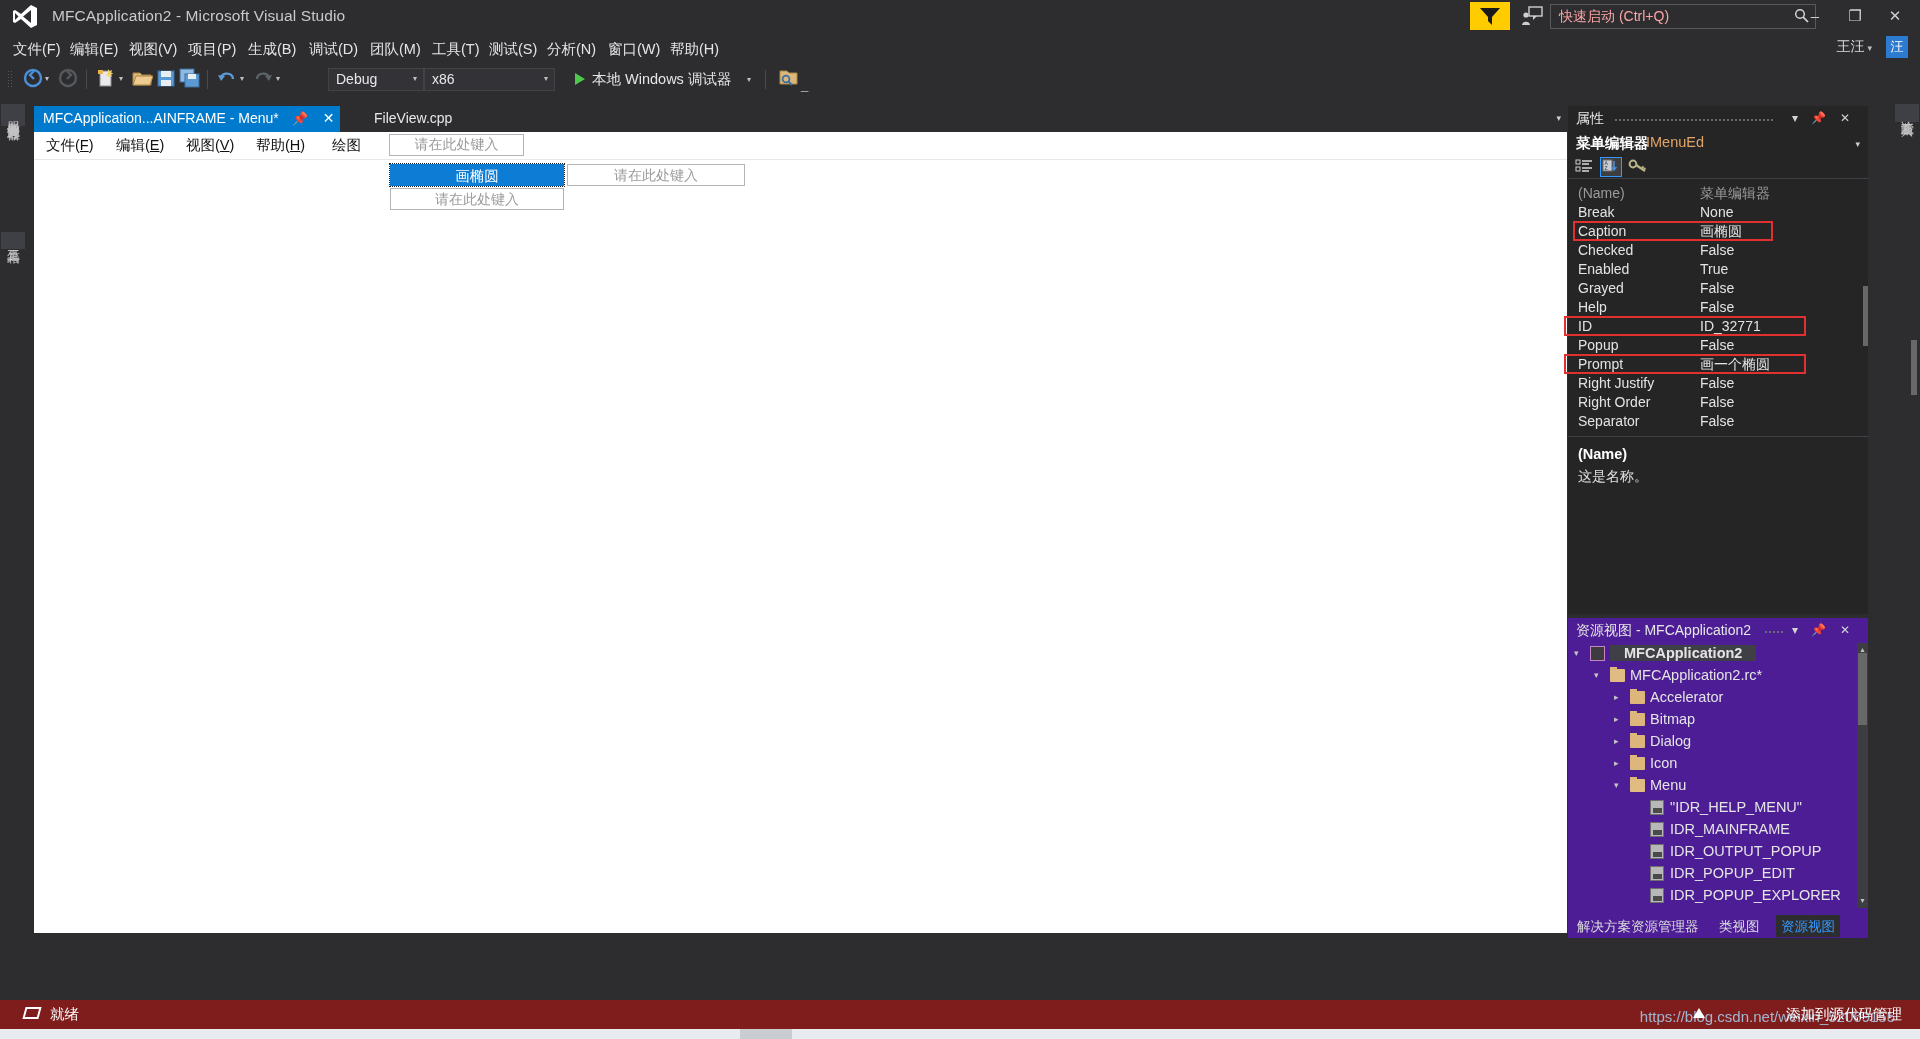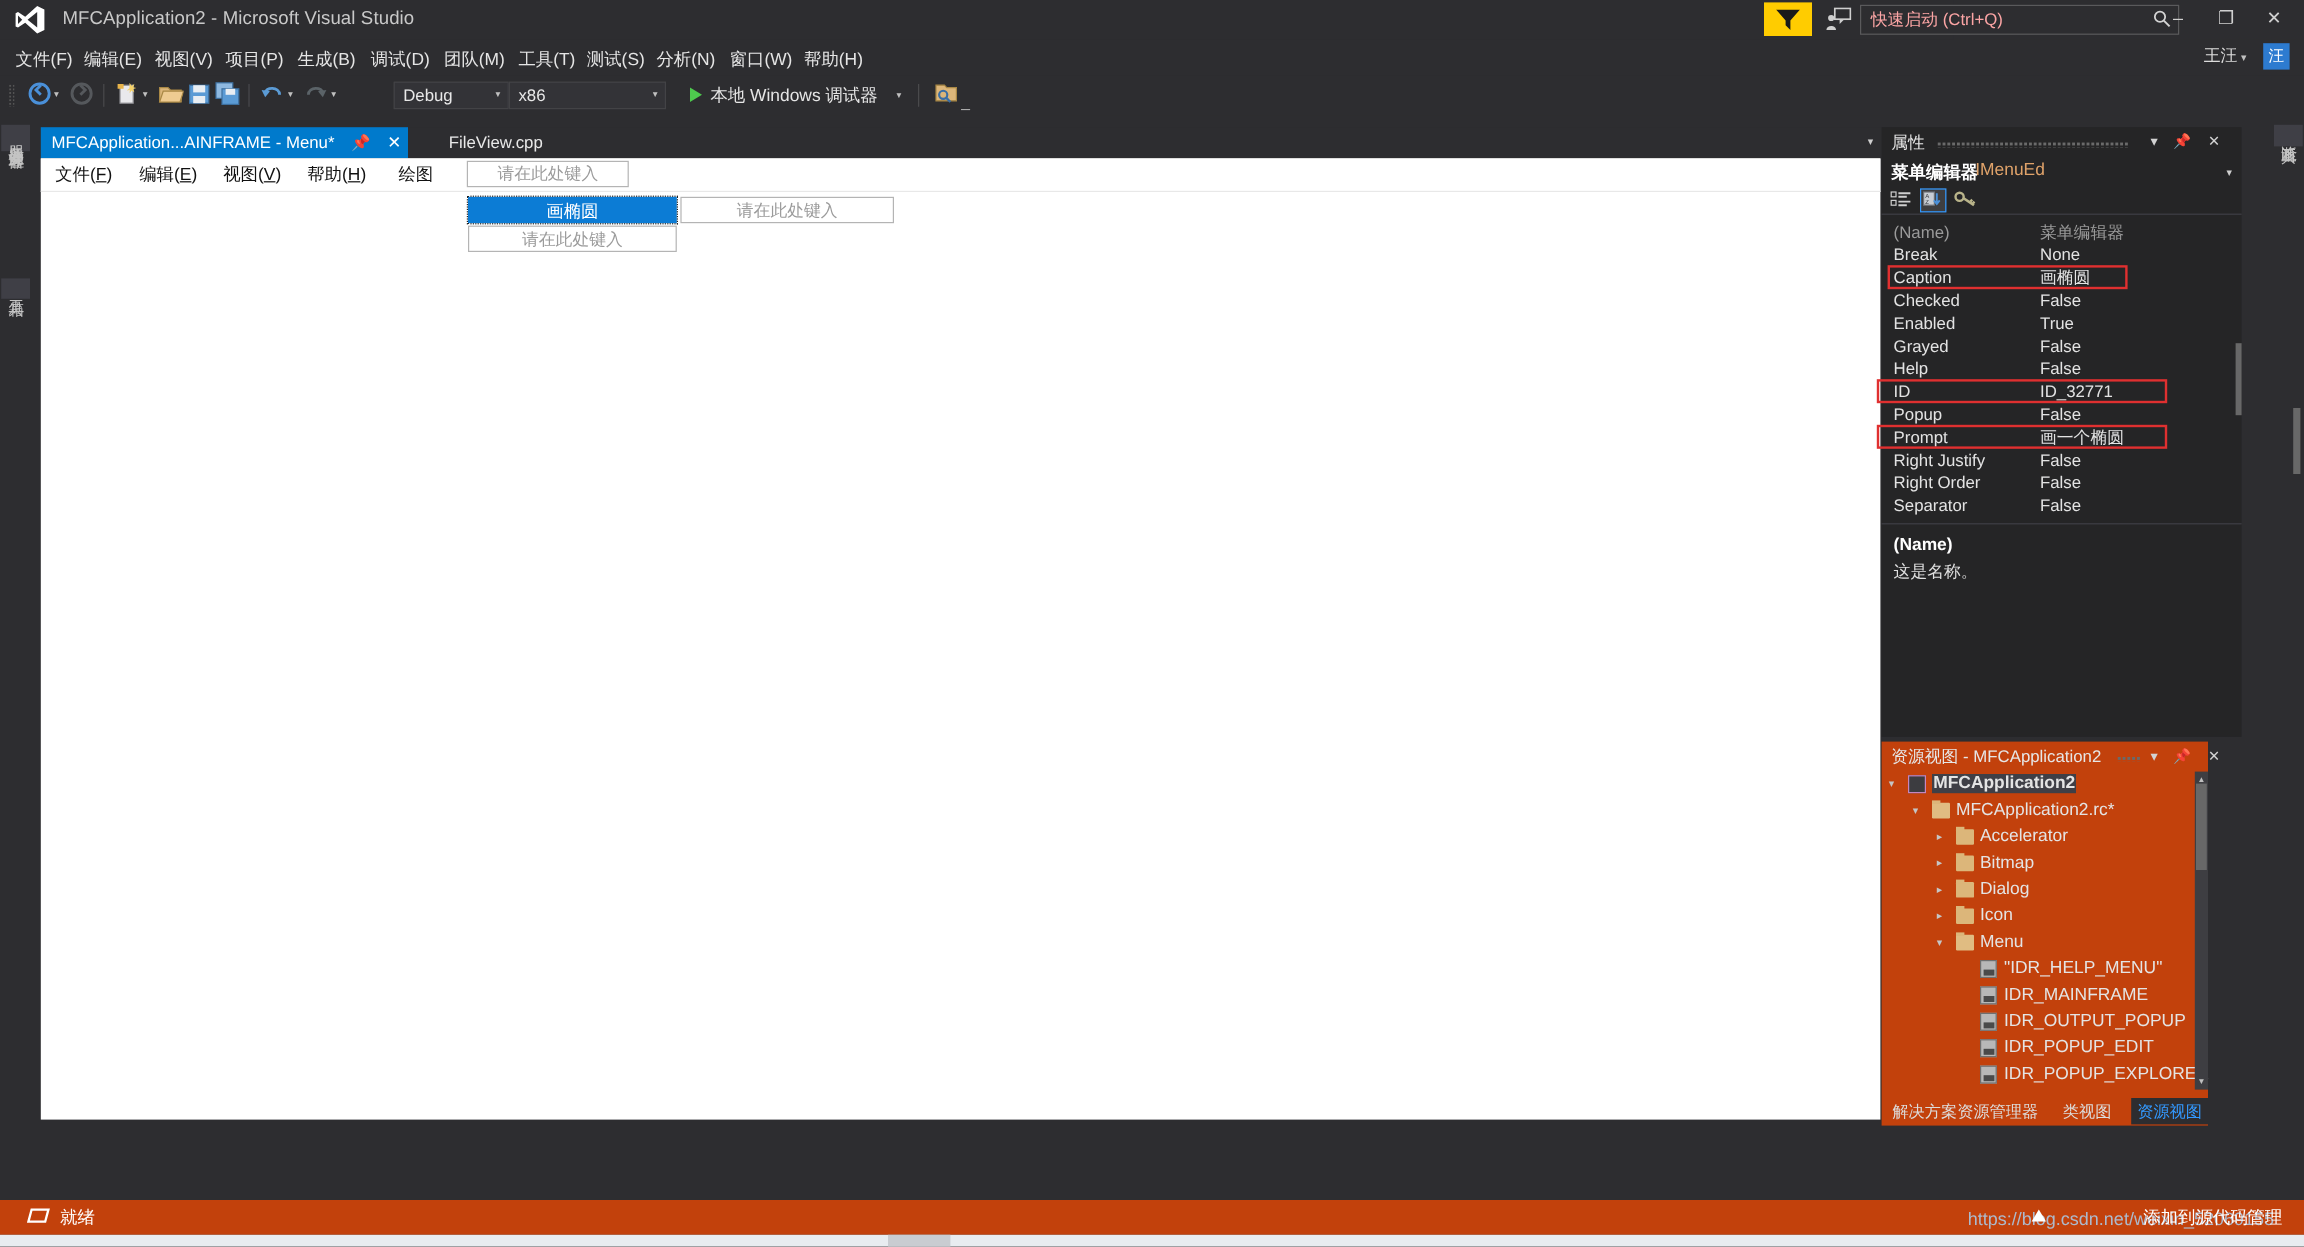--- a/index.html
+++ b/index.html
@@ -254,37 +254,37 @@
     position: absolute; left: 10px; top: 362px;
     font-size: 14px; color: #e0e0e0;
   }
   .props-scroll {
     position: absolute; right: 0px; top: 180px; width: 5px; height: 60px;
     background: #686868;
   }
 
   
   .resview {
-    position: absolute; left: 1568px; top: 618px; width: 272px; height: 320px;
-    background: #c2410c;
+    position: absolute; left: 1568px; top: 618px; width: 300px; height: 320px;
+    background: #4c1d95;
   }
   .rv-tree {
     position: absolute; left: 0; top: 25px; width: 300px; height: 265px;
     overflow: hidden;
   }
   .tnode {
     position: absolute; height: 22px; font-size: 14.5px; color: #e4e4e4;
     white-space: nowrap;
   }
   .tnode .arrow {
     position: absolute; top: 5px; width: 10px; height: 12px;
     color: #c5c5c5; font-size: 9px;
   }
   .tnode .tlabel { position: absolute; top: 2px; }
-  .tnode.sel .tlabel { background: #3f3f46; font-weight: bold; padding: 0 1px; }
+  .tnode.sel .tlabel { background: #3f3f46; font-weight: bold; padding: 0 14px; }
   .folder {
     position: absolute; top: 4px; width: 15px; height: 13px;
     background: #dcb67a; border-radius: 1px;
   }
   .folder.open { background: #e0bc82; }
   .folder::before {
     content: ""; position: absolute; left: 0; top: -2px; width: 7px; height: 3px;
     background: #dcb67a;
   }
   .resicon {
@@ -328,21 +328,21 @@
     padding: 7px 3px; letter-spacing: 1px;
   }
   .right-scroll {
     position: absolute; right: 3px; top: 340px; width: 6px; height: 55px;
     background: #686868;
   }
 
   
   .statusbar {
     position: absolute; left: 0; bottom: 10px; width: 1920px; height: 29px;
-    background: #c2410c;
+    background: #7f1d1d;
   }
   .sb-icon {
     position: absolute; left: 24px; top: 7px; width: 16px; height: 12px;
     border: 2px solid #ffffff; transform: skewX(-15deg);
   }
   .sb-text {
     position: absolute; left: 50px; top: 5px; font-size: 14.5px; color: #ffffff;
   }
   .sb-right-text {
     position: absolute; right: 18px; top: 5px; font-size: 14.5px; color: #ffffff;

